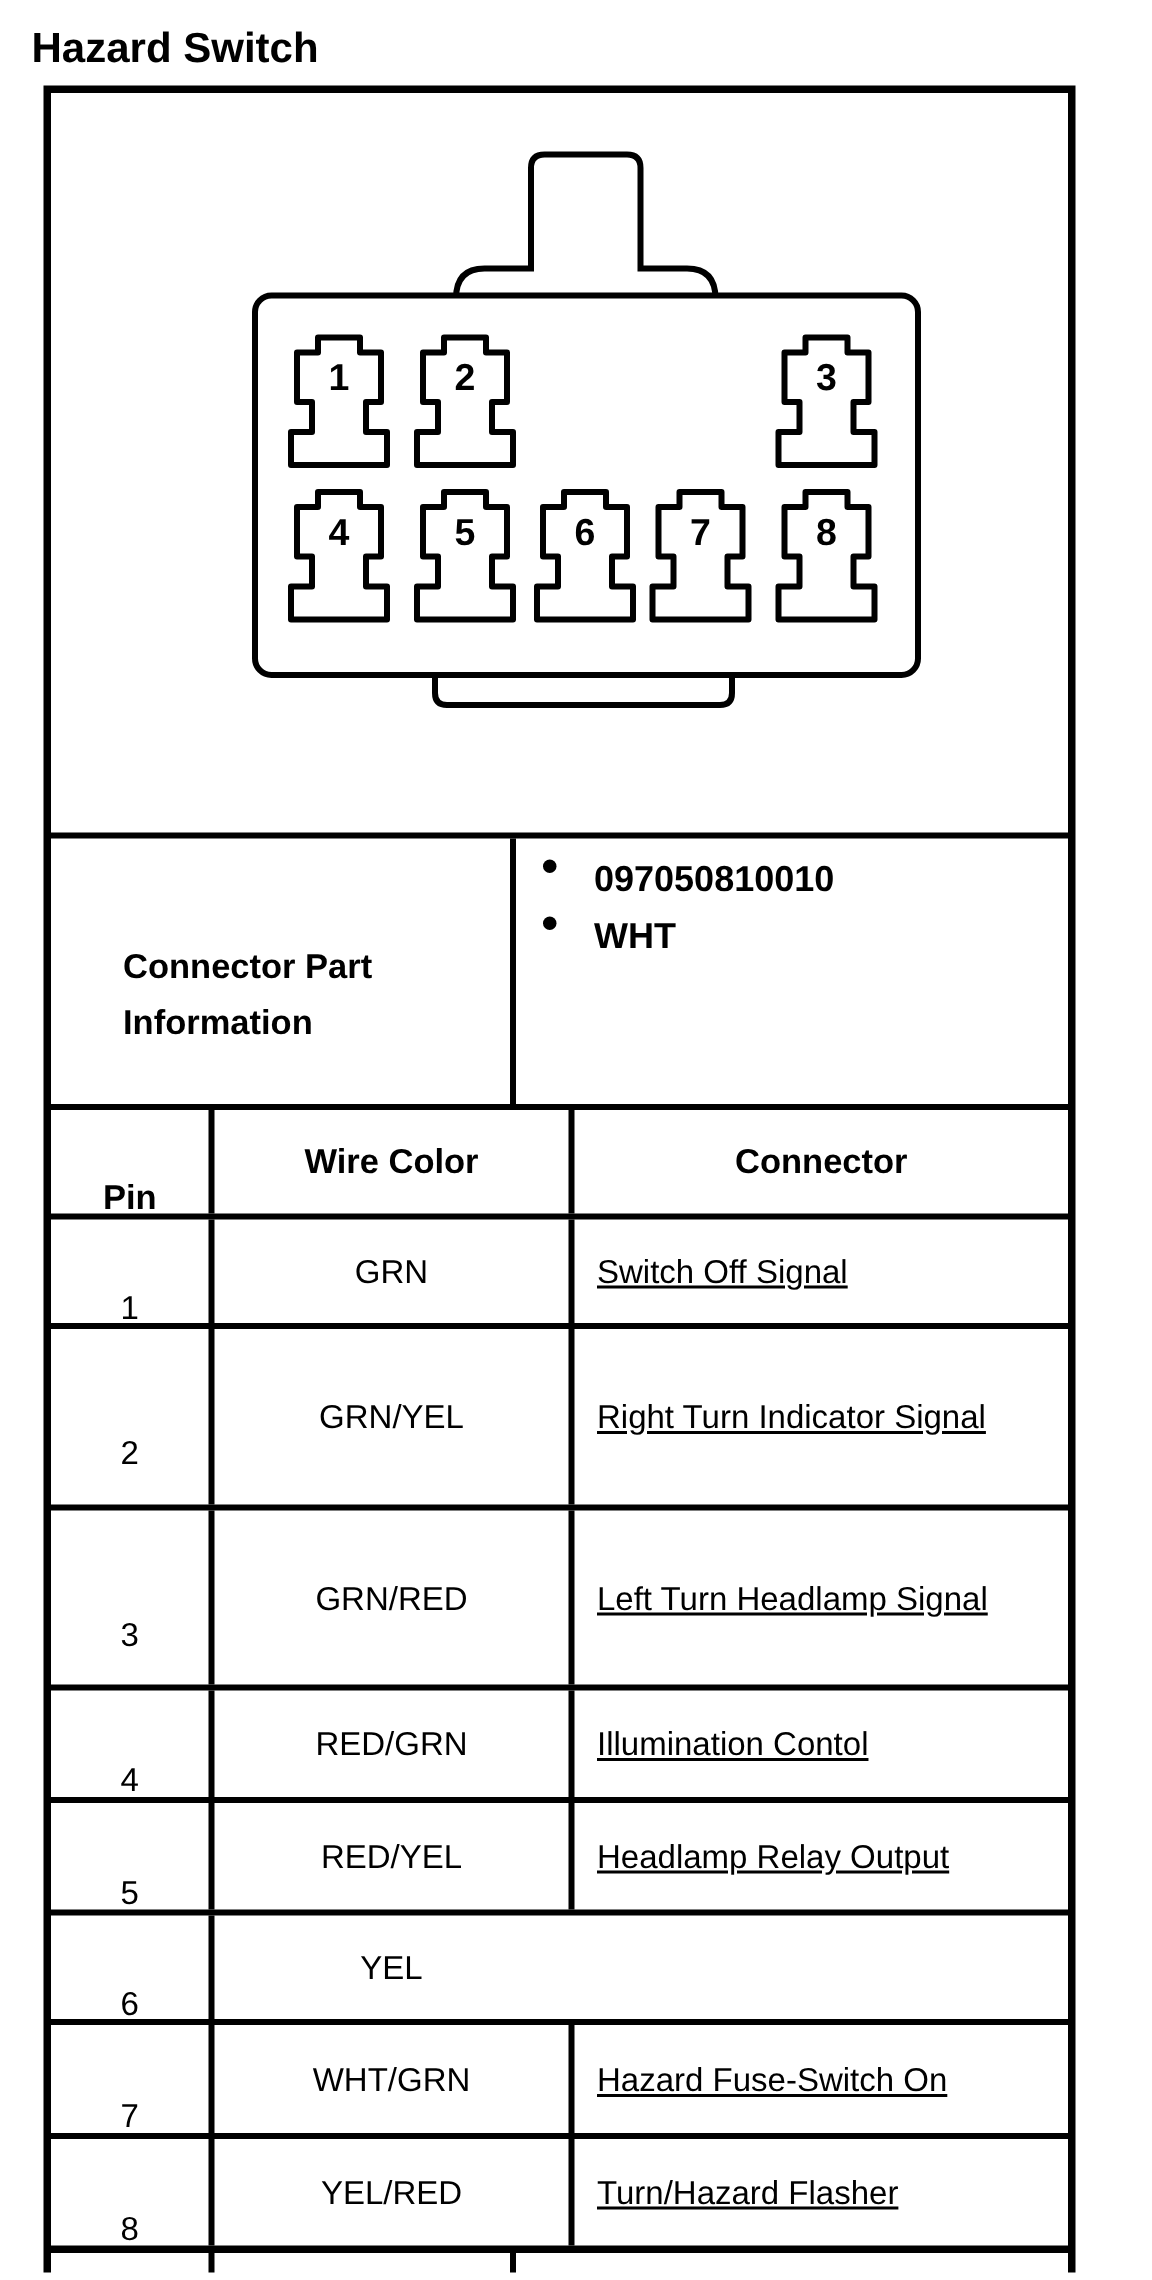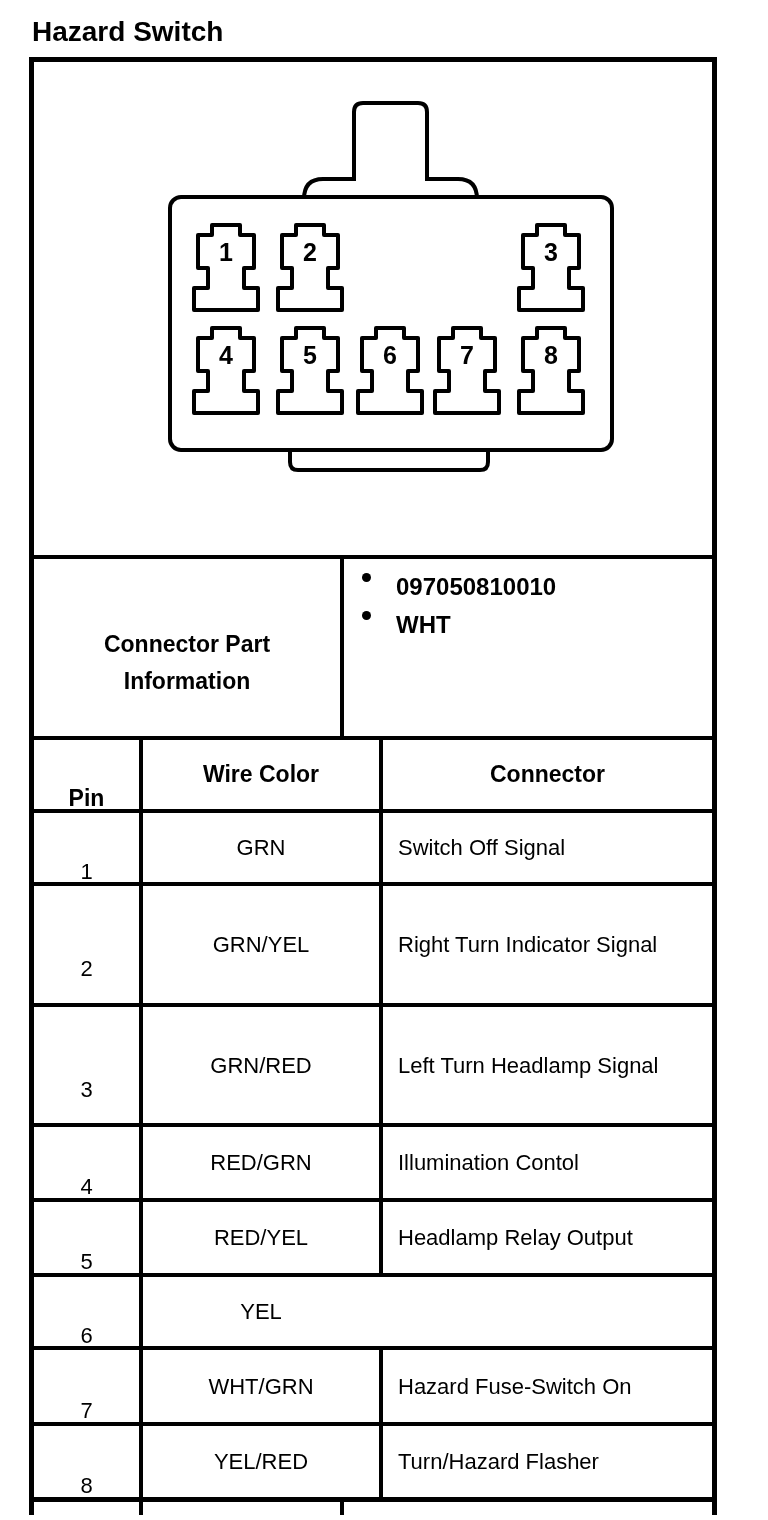--- a/index.html
+++ b/index.html
@@ -4,46 +4,46 @@
 <style>
   :root { --ink:#000000; --paper:#ffffff; }
   * { margin:0; padding:0; box-sizing:border-box; }
   html,body { width:768px; background:var(--paper); }
   body {
     position:relative; height:1520px; overflow:hidden;
     font-family:"Liberation Sans", sans-serif; color:var(--ink);
     -webkit-font-smoothing:none;
   }
   .page-title {
-    position:absolute; left:32px; top:17px;
+    position:absolute; left:21px; top:17px;
     font-size:28px; font-weight:bold; line-height:30px; white-space:nowrap;
   }
   .doc {
     position:absolute; left:29px; top:57px; width:688px; height:1445px;
     border:5px solid var(--ink); background:var(--paper);
     display:flex; flex-direction:column;
   }
   .row { display:flex; flex-direction:row; width:100%; }
   .row.bordered { border-top:4px solid var(--ink); }
   .drawing-row { height:493px; }
   .drawing-row svg { display:block; }
   .partinfo-row { height:181px; }
   .header-row { height:73px; }
   .cell { display:flex; align-items:center; }
   .c1 { width:105px; justify-content:center;margin-top:48px; }
   .c2 { width:240px; border-left:4px solid var(--ink); justify-content:center; }
   .c3 { flex:1; border-left:4px solid var(--ink); justify-content:flex-start; padding-left:15px; }
   .hdr { font-weight:bold; font-size:23px; }
   .header-row .c3 { justify-content:center; padding-left:0; }
   .cell-text { font-size:22px; line-height:45px; }
-  .fn-text { display:inline-block; max-width:270px; }
+  .fn-text { display:inline-block; max-width:270px;text-decoration:underline; }
   .partinfo-label-cell { width:306px; justify-content:center; }
   .partinfo-label {
     font-weight:bold; font-size:23px; line-height:37px;
-    text-align:center; max-width:210px;margin-top:31px;
+    text-align:left; max-width:210px;margin-top:31px;
   }
   .partinfo-bullets-cell {
     flex:1; border-left:4px solid var(--ink);
     display:block; padding:14px 0 0 18px;
   }
   .bullet-item { display:flex; height:38px; }
   .bullet-dot {
     width:9px; height:9px; border-radius:50%; background:var(--ink);
     flex:0 0 auto; margin-right:25px;
   }

